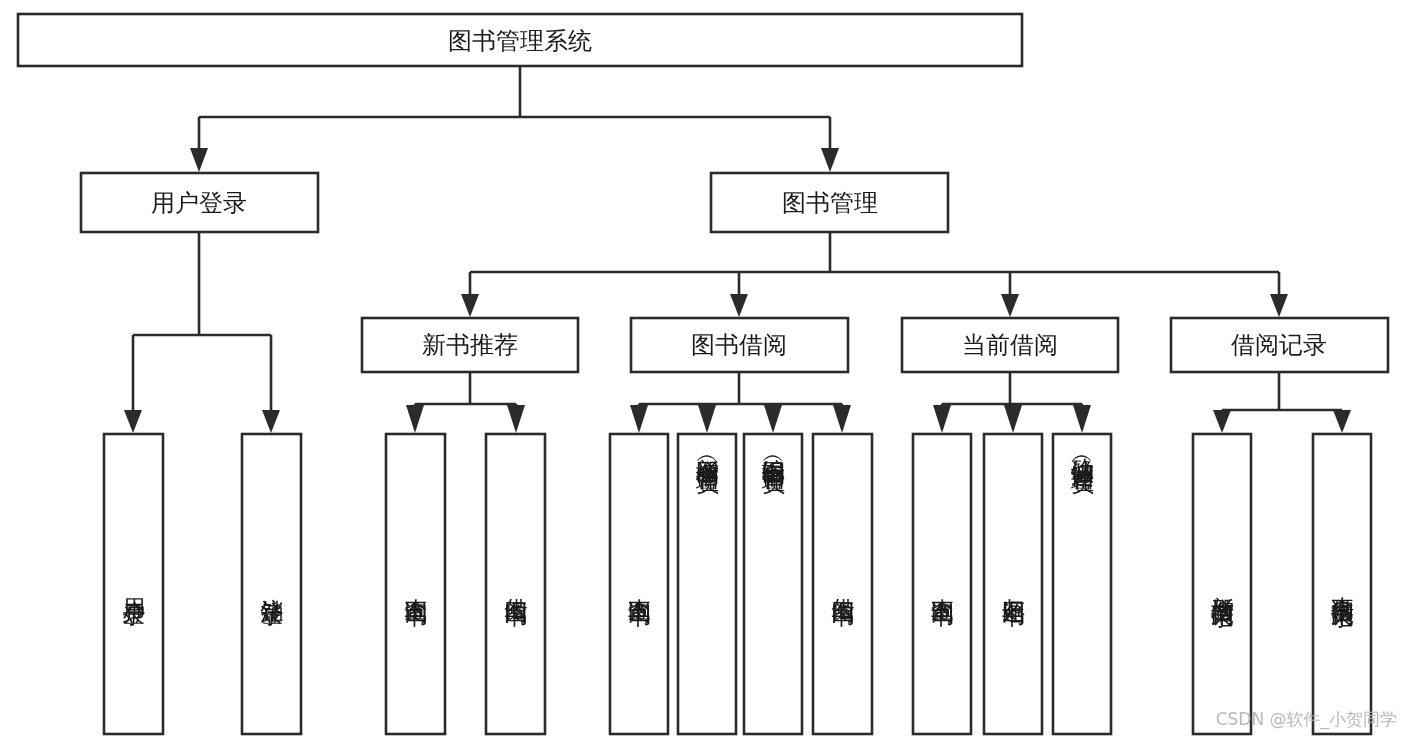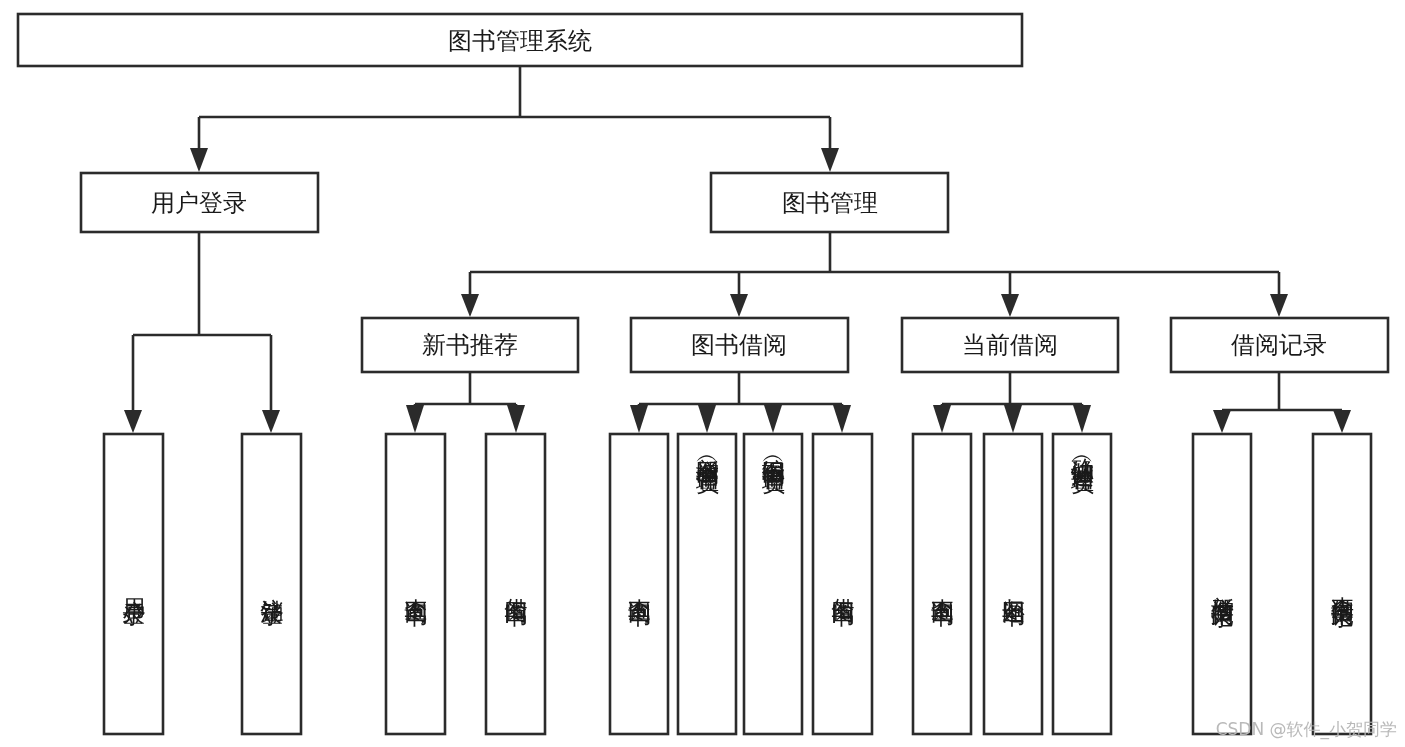--- a/index.html
+++ b/index.html
@@ -61,21 +61,21 @@
     font-family: "DejaVu Sans", "Liberation Sans", sans-serif;
     font-size: 23px;
     line-height: 1.12;
     letter-spacing: 2px;
     color: #1a1a1a;
     white-space: nowrap;
   }
   .watermark {
     position: absolute;
     right: 8px;
-    bottom: 6px;
+    bottom: 16px;
     font-family: "DejaVu Sans", "Liberation Sans", sans-serif;
     font-size: 17px;
     color: #b9b9b9;
     white-space: nowrap;
   }
 </style>
 </head>
 <body>
 
 <div id="diagram-root">

